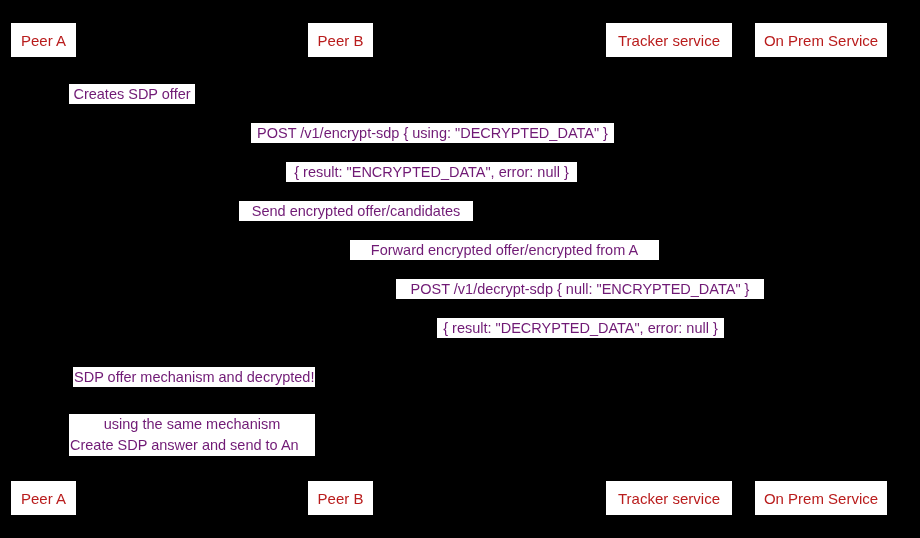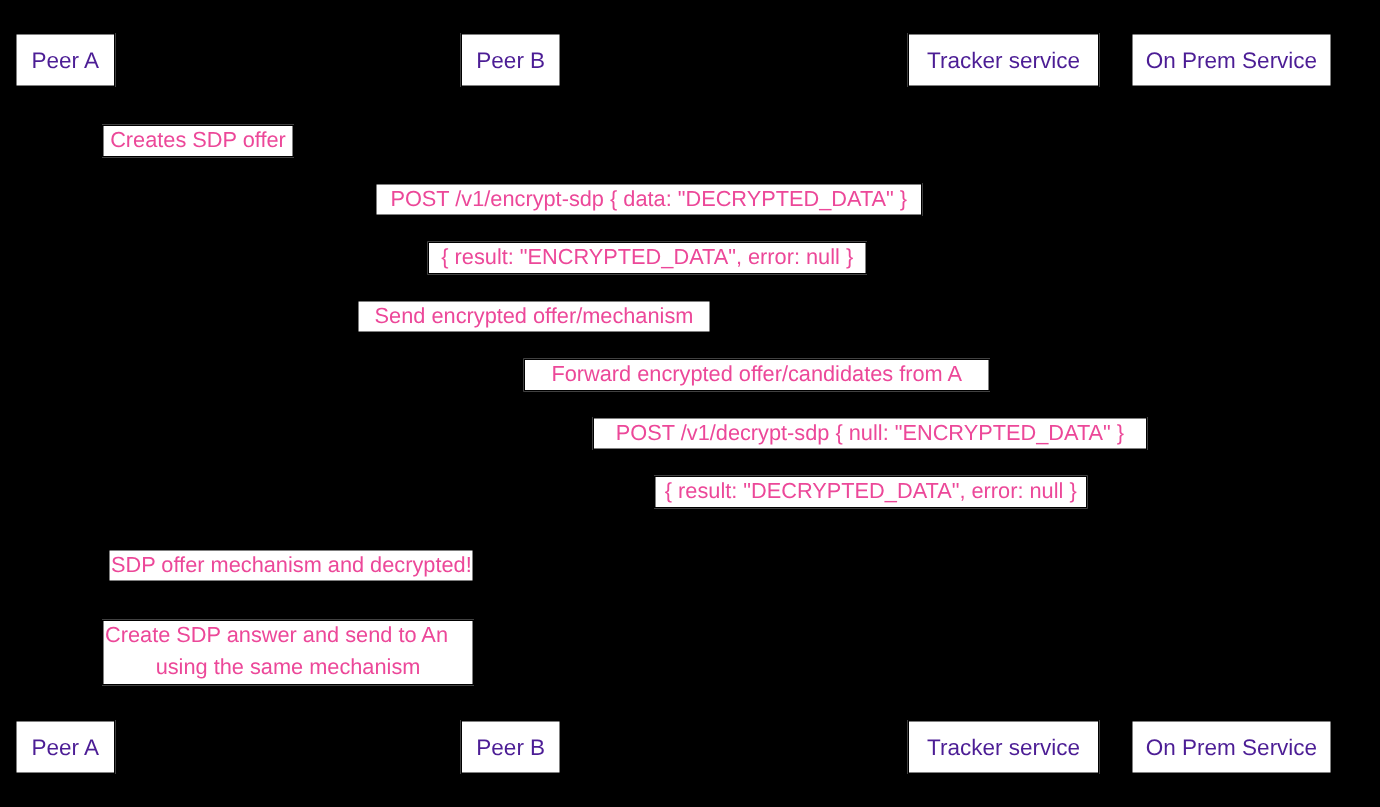--- a/index.html
+++ b/index.html
@@ -16,21 +16,21 @@
     overflow: hidden;
     font-family: "Liberation Sans", sans-serif;
     -webkit-font-smoothing: antialiased;
   }
   
   .participant {
     position: absolute;
     background: #ffffff;
     border: 1px solid #000000;
     box-sizing: border-box;
-    color: #4c1d95;
+    color: #b91c1c;
     font-size: 15px;
     line-height: 1;
     display: flex;
     align-items: center;
     justify-content: center;
     white-space: nowrap;
     letter-spacing: 0px;
   }
   
   .lifeline {
@@ -39,21 +39,21 @@
     background: #000000;
     top: 58px;
     height: 422px;
   }
   
   .msg-label {
     position: absolute;
     background: #ffffff;
     border: 1px solid #000000;
     box-sizing: border-box;
-    color: #ec4899;
+    color: #701a75;
     font-size: 14.5px;
     line-height: 21px;
     white-space: nowrap;
     padding: 0 1px;
     text-align: center;
     overflow: hidden;
   }
   .msg-label.two-line {
     white-space: normal;
     line-height: 21px;
@@ -90,50 +90,50 @@
   </div>
   <div class="participant" style="left:754px; top:22px; width:134px; height:36px;">
     <span>On Prem Service</span>
   </div>
 
   <div class="msg-label" style="left:68px; top:83px; width:128px; height:22px;">
     <span>Creates SDP offer</span>
   </div>
 
   <div class="msg-label" style="left:250px; top:122px; width:365px; height:22px;">
-    <span>POST /v1/encrypt-sdp { data: "DECRYPTED_DATA" }</span>
+    <span>POST /v1/encrypt-sdp { using: "DECRYPTED_DATA" }</span>
   </div>
 
   <div class="msg-label" style="left:285px; top:161px; width:293px; height:22px;">
     <span>{ result: "ENCRYPTED_DATA", error: null }</span>
   </div>
 
   <div class="msg-label" style="left:238px; top:200px; width:236px; height:22px;">
-    <span>Send encrypted offer/mechanism</span>
+    <span>Send encrypted offer/candidates</span>
   </div>
 
   <div class="msg-label" style="left:349px; top:239px; width:311px; height:22px;">
-    <span>Forward encrypted offer/candidates from A</span>
+    <span>Forward encrypted offer/encrypted from A</span>
   </div>
 
   <div class="msg-label" style="left:395px; top:278px; width:370px; height:22px;">
     <span>POST /v1/decrypt-sdp { null: "ENCRYPTED_DATA" }</span>
   </div>
 
   <div class="msg-label" style="left:436px; top:317px; width:289px; height:22px;">
     <span>{ result: "DECRYPTED_DATA", error: null }</span>
   </div>
 
   <div class="msg-label" style="left:72px; top:366px; width:244px; height:22px;">
     <span>SDP offer mechanism and decrypted!</span>
   </div>
 
   <div class="msg-label two-line" style="left:68px; top:413px; width:248px; height:44px;">
+    <span class="ln">using the same mechanism</span>
     <span class="ln clip">Create SDP answer and send to An</span>
-    <span class="ln">using the same mechanism</span>
   </div>
 
   <div class="participant" style="left:10px; top:480px; width:67px; height:36px;">
     <span>Peer A</span>
   </div>
   <div class="participant" style="left:307px; top:480px; width:67px; height:36px;">
     <span>Peer B</span>
   </div>
   <div class="participant" style="left:605px; top:480px; width:128px; height:36px;">
     <span>Tracker service</span>

